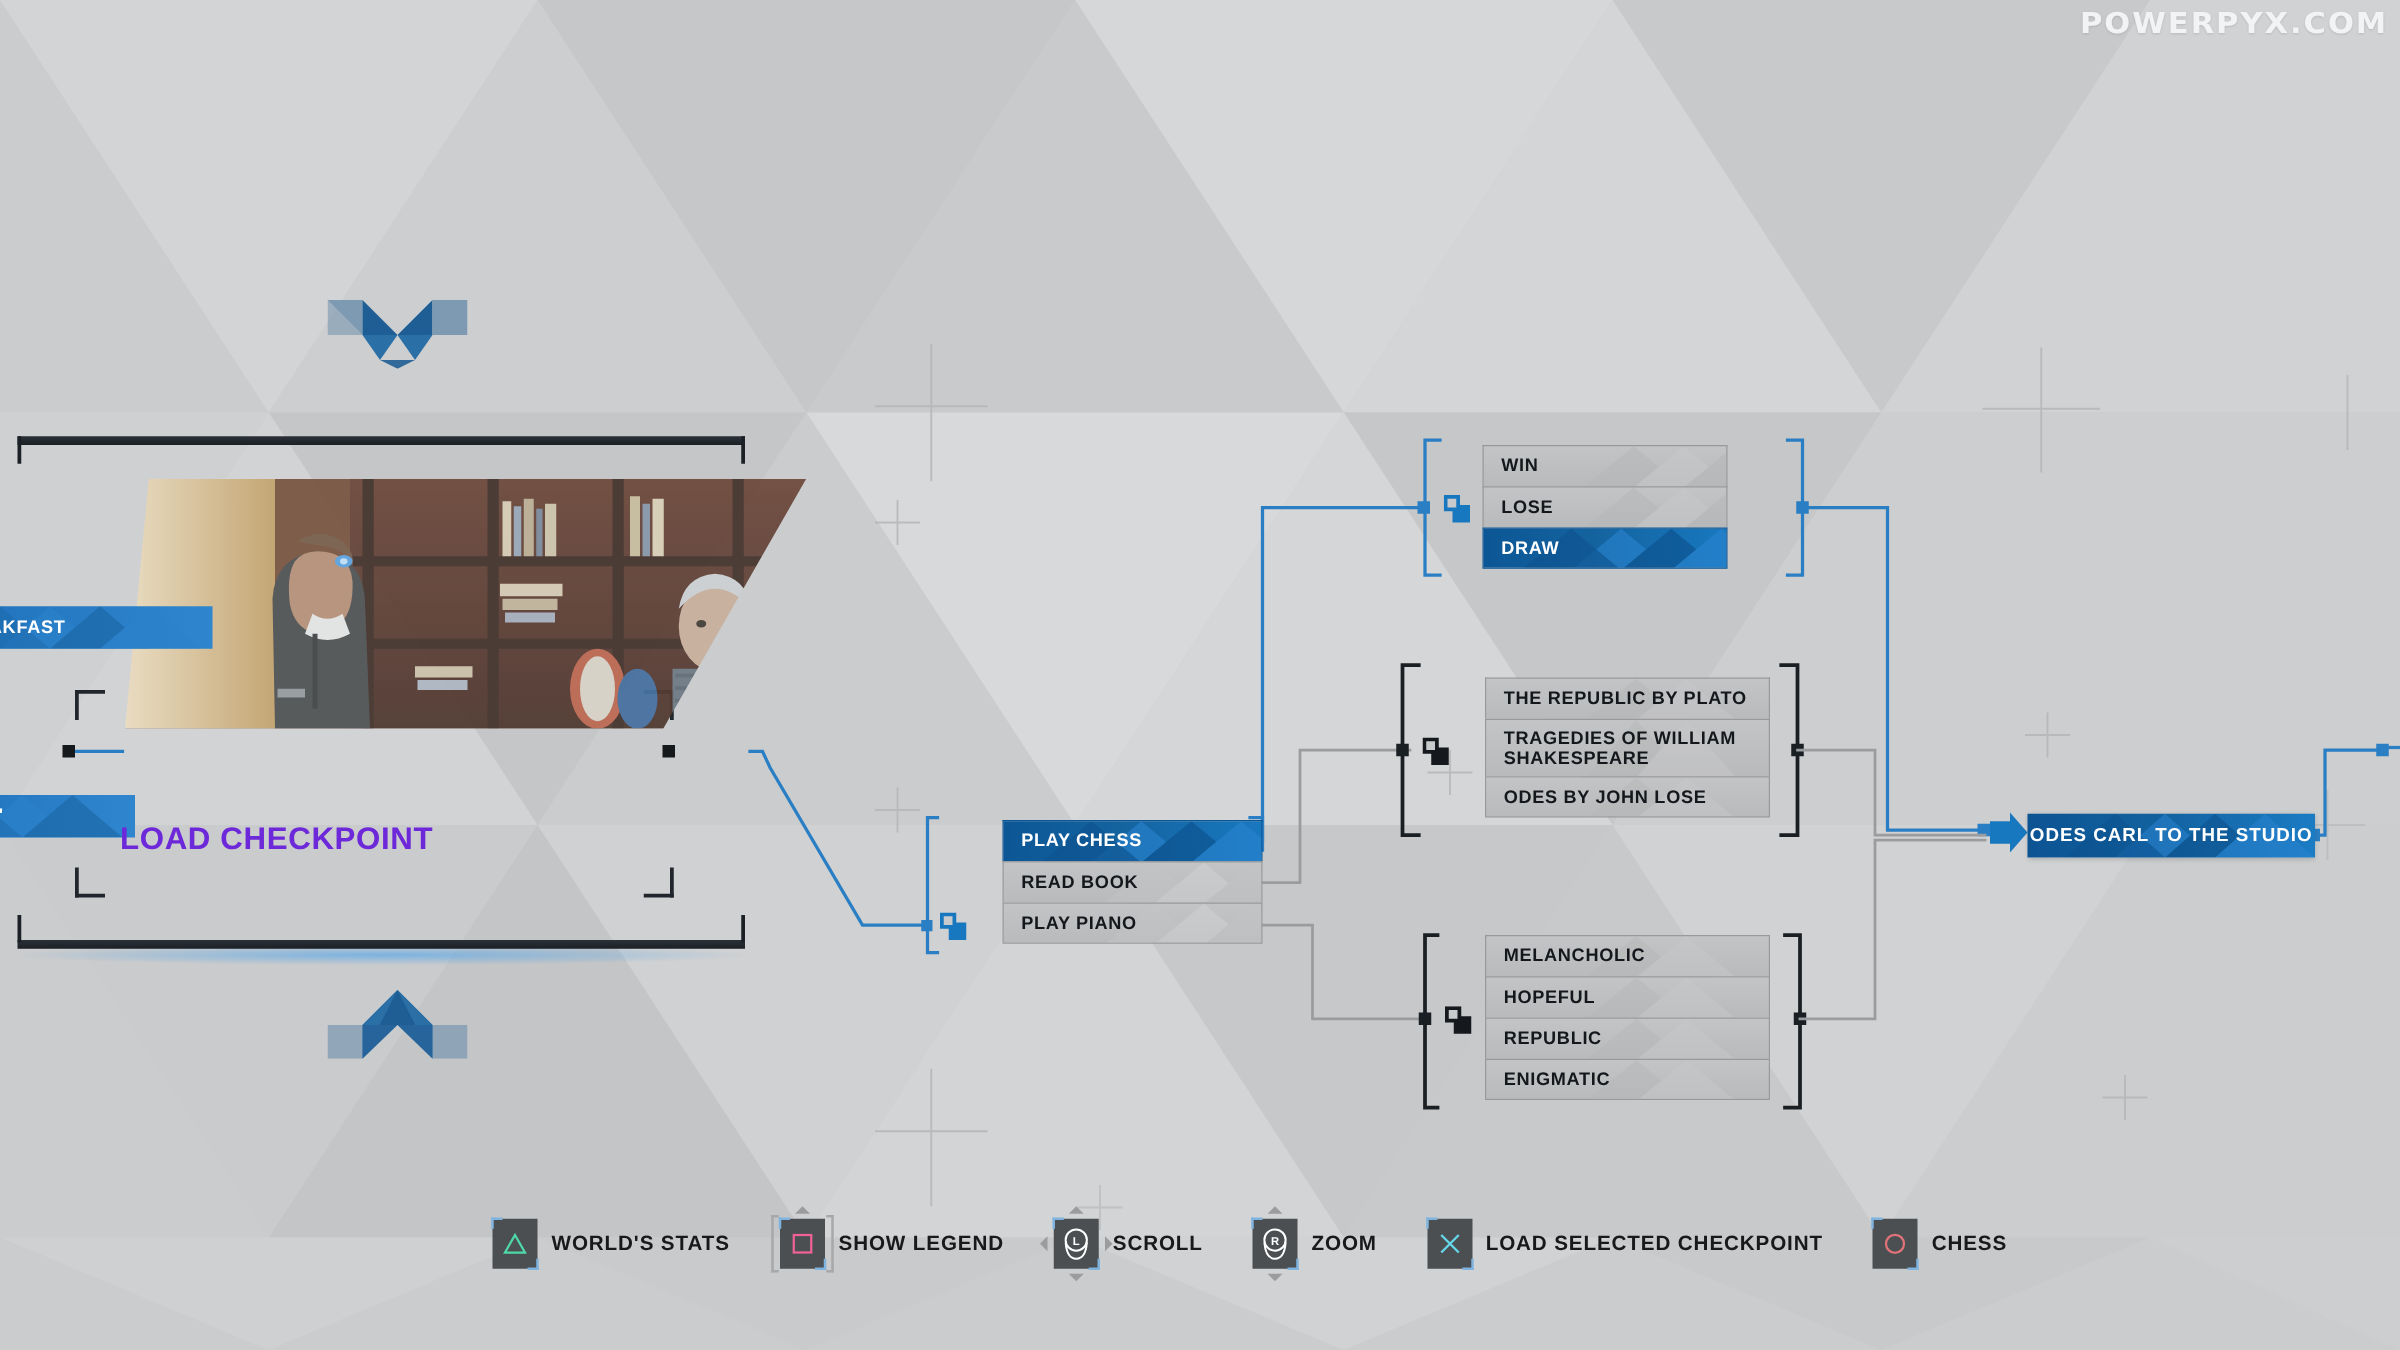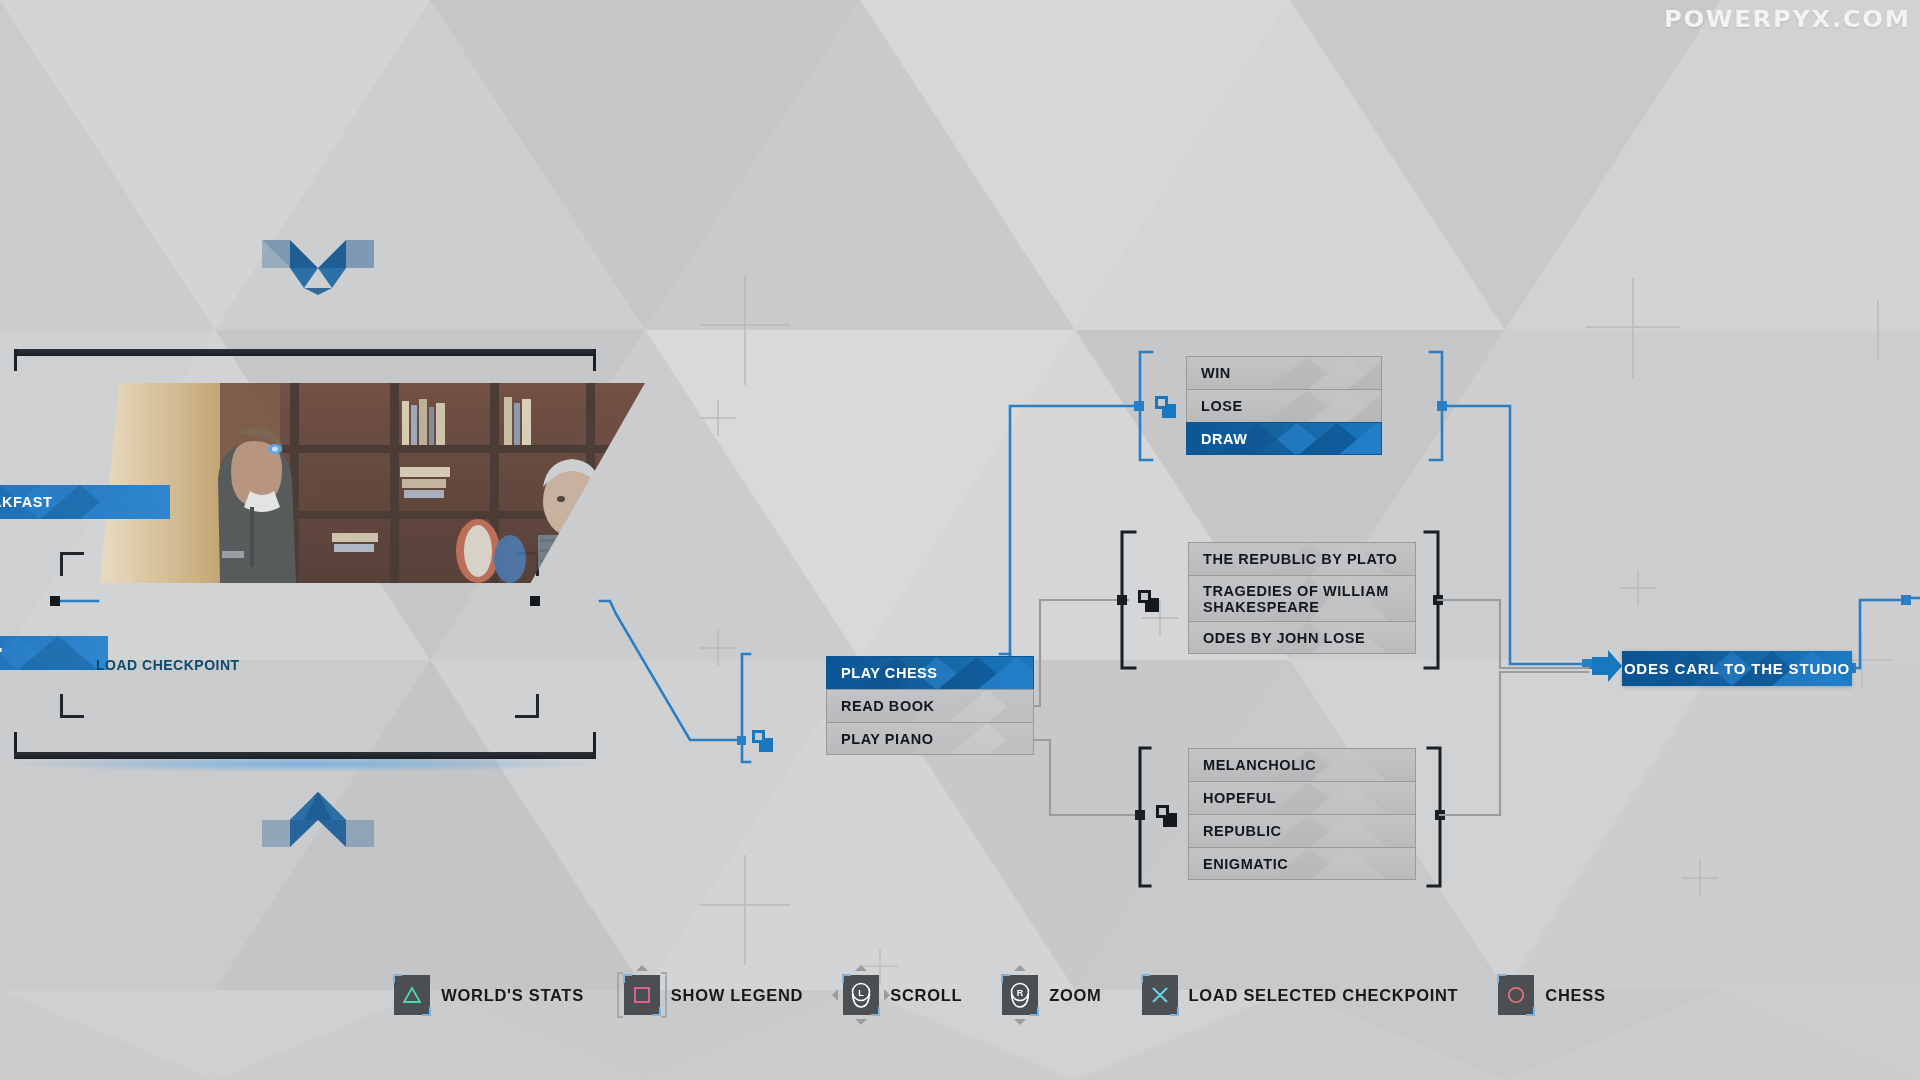--- a/index.html
+++ b/index.html
@@ -67,21 +67,21 @@
     box-shadow: 0 1px 6px rgba(0,0,0,.18);
   }
   .title-card .facets { position:absolute; inset:0; opacity:.5; }
   .title-card .txt {
     position: relative; z-index: 3;
     color: #ffffff; font-size: 24px; font-weight: 700; letter-spacing: .4px;
     line-height: 30px; padding: 11px 0 0 25px;
   }
   .checkpoint-label {
     position: absolute; left: 96px; top: 657px;
-    font-size: 14px; font-weight: 700; letter-spacing: .5px; color: #0c4a6e;
+    font-size: 25px; font-weight: 700; letter-spacing: .5px; color: #6d28d9;
   }
 
   
   #wires { position: absolute; inset: 0; pointer-events: none; }
 
   .node-group { position: absolute; }
   .node {
     position: relative;
     height: 33px;
     display: flex; align-items: center;
@@ -555,21 +555,21 @@
       <div class="facets">
         <svg width="228" height="33" viewBox="0 0 228 33" preserveAspectRatio="none">
           <polygon points="120,0 160,33 80,33" fill="#b6b7b8"></polygon>
           <polygon points="160,0 200,33 120,33" fill="#c7c8c9"></polygon>
         </svg>
       </div>
       <span class="lbl">ENIGMATIC</span>
     </div>
   </div>
 
-  <div class="node-group" id="grp-activity" style="left:778px; top:656px; width:256px;padding-left:48px;">
+  <div class="node-group" id="grp-activity" style="left:754px; top:656px; width:256px;padding-left:48px;">
     <div class="node selected">
       <div class="facets">
         <svg width="226" height="33" viewBox="0 0 226 33" preserveAspectRatio="none">
           <polygon points="110,0 150,33 70,33" fill="#2a84cf"></polygon>
           <polygon points="150,0 190,33 110,33" fill="#0d4f8b"></polygon>
           <polygon points="190,0 226,30 226,33 150,33" fill="#2a84cf"></polygon>
           <polygon points="70,0 110,33 30,33" fill="#0d4f8b" opacity=".75"></polygon>
         </svg>
       </div>
       <span class="lbl">PLAY CHESS</span>

